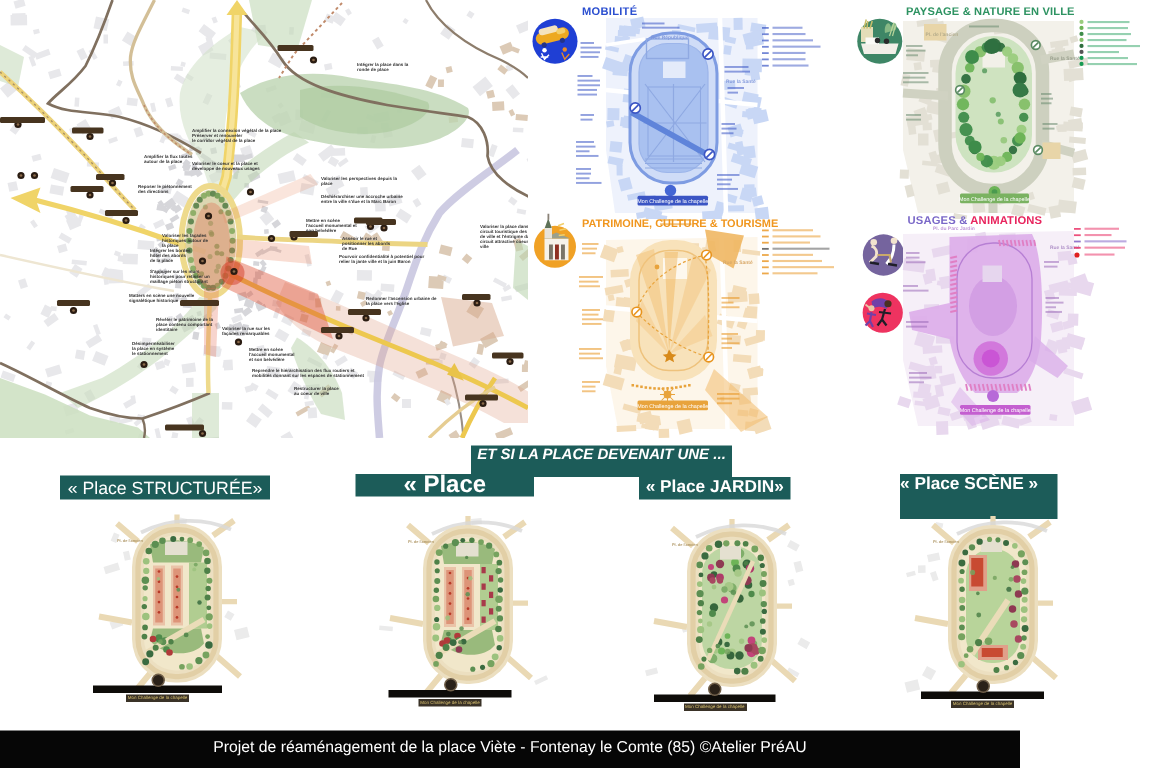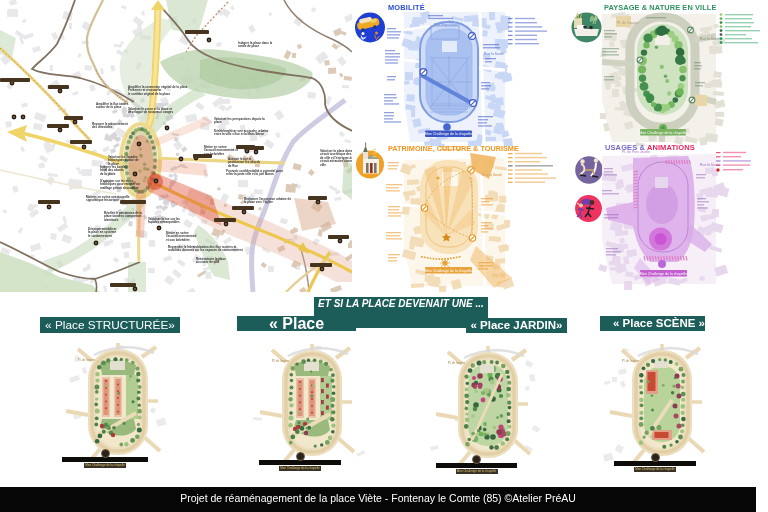--- a/index.html
+++ b/index.html
@@ -1331,29 +1331,29 @@
       <rect x="716" y="164.6" width="4.5" height="1.2" fill="#e8255e" opacity="0.8"></rect>
       <rect x="723" y="164.4" width="27" height="1.4" fill="#e8255e" opacity="0.5"></rect>
       <circle cx="718" cy="170" r="1.7" fill="#e02020"></circle>
       <rect x="723" y="169" width="20" height="1.4" fill="#e8255e" opacity="0.5"></rect>
     </g>
 
 <rect x="640" y="270" width="47" height="6.5" rx="1" fill="#c45fd0"></rect>
 <text x="663.5" y="274.8" font-size="3.6" fill="#fff" text-anchor="middle">Mon Challenge de la chapelle</text>
 </svg>
 
-<div class="abs" style="left:314px;top:297px;width:174px;height:31px;background:#1c5c59;color:#fff;font-style:italic;font-weight:bold;font-size:10px;text-align:center;line-height:13.5px;">ET SI LA PLACE DEVENAIT UNE ...</div>
+<div class="abs" style="left:314px;top:297px;width:174px;height:21px;background:#1c5c59;color:#fff;font-style:italic;font-weight:bold;font-size:10px;text-align:center;line-height:13.5px;">ET SI LA PLACE DEVENAIT UNE ...</div>
 
 <div class="abs" style="left:40px;top:317px;width:140px;height:16px;background:#1c5c59;color:#fff;font-weight:normal;font-size:11.8px;text-align:center;line-height:16px;">« Place STRUCTURÉE»</div>
 
 <div class="abs" style="left:237px;top:316px;width:119px;height:15px;background:#1c5c59;color:#fff;font-weight:bold;font-size:16px;text-align:center;line-height:15px;">« Place SQUARE »</div>
 
-<div class="abs" style="left:426px;top:318px;width:101px;height:15px;background:#1c5c59;color:#fff;font-weight:bold;font-size:11.5px;text-align:center;line-height:15px;margin-left:40px;">« Place JARDIN»</div>
-
-<div class="abs" style="left:600px;top:316px;width:105px;height:15px;background:#1c5c59;color:#fff;font-weight:bold;font-size:11.5px;text-align:right;line-height:15px;">« Place SCÈNE »</div>
+<div class="abs" style="left:426px;top:318px;width:101px;height:15px;background:#1c5c59;color:#fff;font-weight:bold;font-size:11.5px;text-align:center;line-height:15px;">« Place JARDIN»</div>
+
+<div class="abs" style="left:600px;top:316px;width:105px;height:30px;background:#1c5c59;color:#fff;font-weight:bold;font-size:11.5px;text-align:left;line-height:15px;">« Place SCÈNE »</div>
 
 <svg width="118" height="126" viewBox="0 0 118 126" style="position:absolute;left:58px;top:341px">
 
 <g>
       <rect x="98" y="79" width="9" height="7" fill="#ebebeb" transform="rotate(-14 98 79)"></rect>
       <rect x="94" y="66" width="5" height="5" fill="#ebebeb" transform="rotate(30 94 66)"></rect>
       <rect x="11" y="37" width="10" height="5" fill="#ebebeb" transform="rotate(-17 11 37)"></rect>
       <rect x="62" y="4" width="5" height="4" fill="#ebebeb" transform="rotate(12 62 4)"></rect>
       <rect x="18" y="14" width="4" height="6" fill="#ebebeb" transform="rotate(22 18 14)"></rect>
       <rect x="24" y="27" width="4" height="6" fill="#ebebeb" transform="rotate(-12 24 27)"></rect>
@@ -1766,13 +1766,13 @@
 <div class="abs" style="left:279.0px;top:466px;width:42px;height:5px;background:#3a3227;color:#d8c070;font-size:3px;text-align:center;line-height:5px;">Mon Challenge de la chapelle</div>
 
 <div class="abs" style="left:436px;top:463px;width:81px;height:5px;background:#0e0c09;"></div>
 <div class="abs" style="left:472.0px;top:455px;width:9px;height:9px;border-radius:50%;background:#2a2118;border:1.5px solid #71604a;box-sizing:border-box;"></div>
 <div class="abs" style="left:455.5px;top:469px;width:42px;height:5px;background:#3a3227;color:#d8c070;font-size:3px;text-align:center;line-height:5px;">Mon Challenge de la chapelle</div>
 
 <div class="abs" style="left:614px;top:461px;width:82px;height:5px;background:#0e0c09;"></div>
 <div class="abs" style="left:650.5px;top:453px;width:9px;height:9px;border-radius:50%;background:#2a2118;border:1.5px solid #71604a;box-sizing:border-box;"></div>
 <div class="abs" style="left:634.0px;top:467px;width:42px;height:5px;background:#3a3227;color:#d8c070;font-size:3px;text-align:center;line-height:5px;">Mon Challenge de la chapelle</div>
 
-<div class="abs" style="left:0;top:487px;width:756px;height:25px;background:#060606;color:#fff;font-size:10.5px;text-align:center;line-height:23px;">Projet de réaménagement de la place Viète - Fontenay le Comte (85) ©Atelier PréAU</div>
+<div class="abs" style="left:0;top:487px;width:680px;height:25px;background:#060606;color:#fff;font-size:10.5px;text-align:center;line-height:23px;">Projet de réaménagement de la place Viète - Fontenay le Comte (85) ©Atelier PréAU</div>
 
 </body></html>

